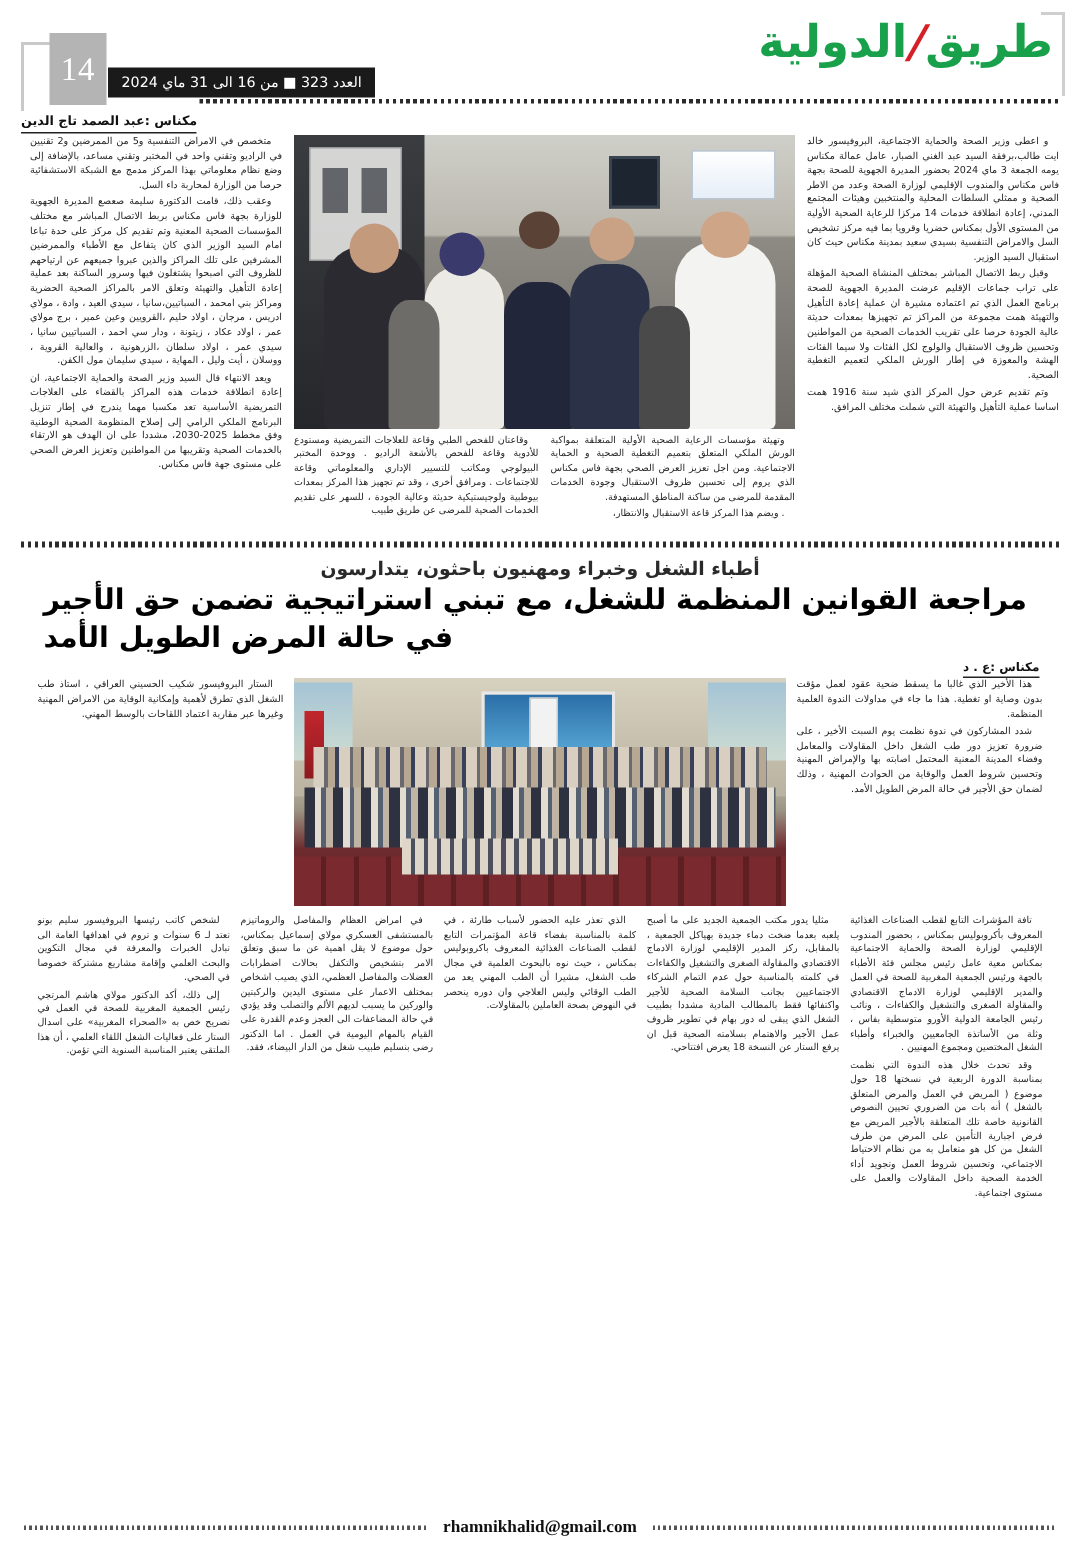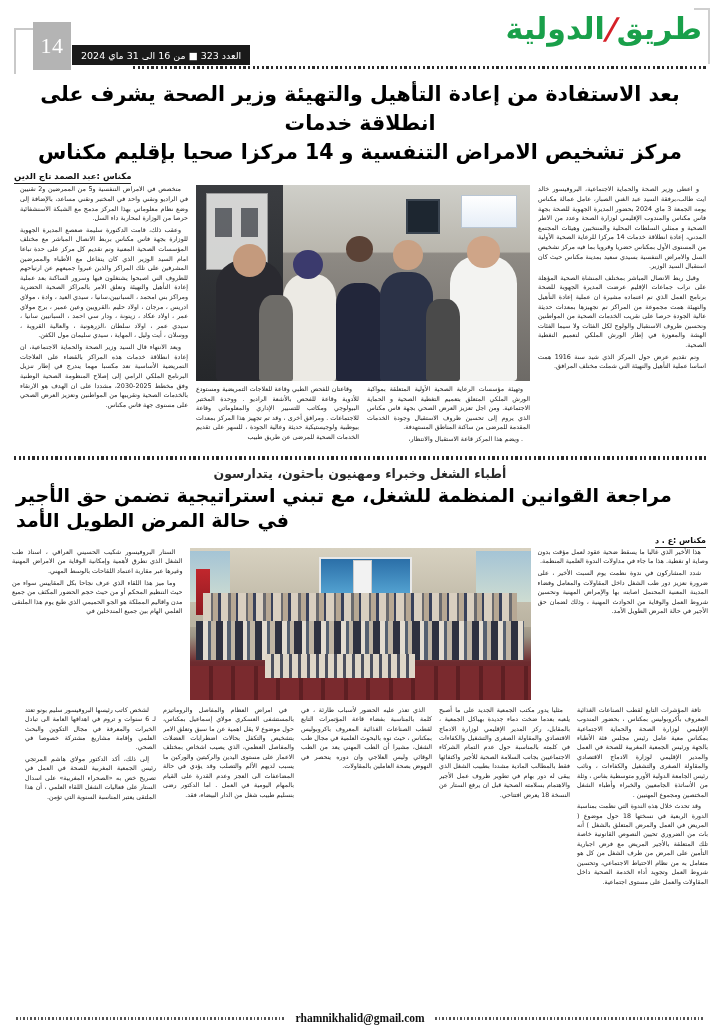--- a/index.html
+++ b/index.html
@@ -167,21 +167,21 @@
   .a1-caption-cols .col { width: 163px; height: 64px; font-size: 6.3px; }
 
   
   .divider-strip {
     margin: 6px 14px 0 14px;
     height: 4px;
     background-image: repeating-linear-gradient(to right, #2b2b2b 0, #2b2b2b 2.2px, transparent 2.2px, transparent 4.6px);
   }
 
   
-  .article-2 { position: relative; padding: 0 12px; }
+  .article-2 { position: relative; padding: 0 25px; }
   .kicker-2 {
     text-align: center;
     font-size: 12.5px;
     font-weight: bold;
     color: #2a2a2a;
     margin: 6px 0 2px 0;
   }
   .headline-2 {
     text-align: left;
     font-size: 19px;
@@ -326,24 +326,20 @@
     <div class="issue-strip">العدد 323 ■ من 16 الى 31 ماي  2024</div>
     <div class="dotted-rule"></div>
     <div class="logo-wrap">
       <div class="logo-frame"></div>
       <div class="logo-text"><span>طريق</span><span class="logo-slash">/</span><span>الدولية</span></div>
     </div>
   </div>
 
   <div class="article-1">
 
-    <div class="headline-main">
-      <div>بعد الاستفادة من إعادة التأهيل والتهيئة وزير الصحة يشرف على انطلاقة خدمات</div>
-      <div>مركز تشخيص الامراض التنفسية و 14 مركزا صحيا بإقليم مكناس</div>
-    </div>
 
     <div class="byline-1">
       <span class="u">مكناس :عبد الصمد تاج الدين</span>
     </div>
 
     <div class="a1-body">
 
       <div class="col a1-col-right">
         <p>و اعطى وزير الصحة والحماية الاجتماعية، البروفيسور خالد ايت طالب،برفقة السيد عبد الغني الصبار، عامل عمالة مكناس يومه الجمعة 3 ماي 2024 بحضور المديرة الجهوية للصحة بجهة فاس مكناس والمندوب الإقليمي لوزارة الصحة وعدد من الاطر الصحية و ممثلي السلطات المحلية والمنتخبين وهيئات المجتمع المدني، إعادة انطلاقة خدمات 14 مركزا للرعاية الصحية الأولية من المستوى الأول بمكناس حضريا وقرويا بما فيه مركز تشخيص السل والامراض التنفسية بسيدي سعيد بمدينة مكناس حيث كان استقبال السيد الوزير.</p>
         <p>وقبل ربط الاتصال المباشر بمختلف المنشاة الصحية المؤهلة على تراب جماعات الإقليم عرضت المديرة الجهوية للصحة برنامج العمل الذي تم اعتماده مشيرة ان عملية إعادة التأهيل والتهيئة همت مجموعة من المراكز تم تجهيزها بمعدات حديثة عالية الجودة حرصا على تقريب الخدمات الصحية من المواطنين وتحسين ظروف الاستقبال والولوج لكل الفئات ولا سيما الفئات الهشة والمعوزة في إطار الورش الملكي لتعميم التغطية الصحية.</p>
@@ -416,21 +412,20 @@
         <div class="p2-banner"></div>
         <div class="p2-flag"></div>
         <div class="p2-seats"></div>
         <div style="position:absolute;left:4%;top:30%;width:92%;height:22%;background:repeating-linear-gradient(to right,#d9cfc0 0 2.4%,#6a6a6e 2.4% 3.2%,#b7a894 3.2% 4.8%,#39415a 4.8% 5.6%);"></div>
         <div style="position:absolute;left:2%;top:48%;width:96%;height:26%;background:repeating-linear-gradient(to right,#2e3140 0 2.2%,#e3dcd0 2.2% 3.6%,#556070 3.6% 4.6%,#c0b5a4 4.6% 6%);"></div>
         <div style="position:absolute;left:22%;top:70%;width:44%;height:16%;background:repeating-linear-gradient(to right,#ded6c8 0 4%,#4b4f5e 4% 6%);"></div>
       </div>
 
       <div class="col a2-side-col-l">
         <p>الستار البروفيسور شكيب الحسيني العراقي ، استاذ طب الشغل الذي تطرق لأهمية وإمكانية الوقاية من الامراض المهنية وغيرها عبر مقاربة اعتماد اللقاحات بالوسط المهني.</p>
-        <p>وما ميز هذا اللقاء الذي عرف نجاحا بكل المقاييس سواء من حيث التنظيم المحكم أو من حيث حجم الحضور المكثف من جميع مدن واقاليم المملكة هو الجو الحميمي الذي طبع يوم هذا الملتقى العلمي الهام بين جميع المتدخلين في</p>
       </div>
     </div>
 
     <div class="a2-cols">
       <div class="col">
         <p>تافة المؤشرات التابع لقطب الصناعات الغذائية المعروف بأكروبوليس بمكناس ، بحضور المندوب الإقليمي لوزارة الصحة والحماية الاجتماعية بمكناس معية عامل رئيس مجلس فئة الأطباء بالجهة ورئيس الجمعية المغربية للصحة في العمل والمدير الإقليمي لوزارة الادماج الاقتصادي والمقاولة الصغرى والتشغيل والكفاءات ، ونائب رئيس الجامعة الدولية الأورو متوسطية بفاس ، وثلة من الأساتذة الجامعيين والخبراء وأطباء الشغل المختصين ومجموع المهنيين .</p>
         <p>وقد تحدث خلال هذه الندوة التي نظمت بمناسبة الدورة الربعية في نسختها 18 حول موضوع ( المريض في العمل والمرض المتعلق بالشغل ) أنه بات من الضروري تحيين النصوص القانونية خاصة تلك المتعلقة بالأجير المريض مع فرض اجبارية التأمين على المرض من طرف الشغل من كل هو متعامل به من نظام الاحتياط الاجتماعي، وتحسين شروط العمل وتجويد أداء الخدمة الصحية داخل المقاولات والعمل على مستوى اجتماعية.</p>
       </div>
       <div class="col">
         <p>مثليا يدور مكتب الجمعية الجديد على ما أصبح يلعبه بعدما ضخت دماء جديدة بهياكل الجمعية ، بالمقابل، ركز المدير الإقليمي لوزارة الادماج الاقتصادي والمقاولة الصغرى والتشغيل والكفاءات في كلمته بالمناسبة حول عدم التمام الشركاء الاجتماعيين بجانب السلامة الصحية للأجير واكتفائها فقط بالمطالب المادية مشددا بطبيب الشغل الذي يبقى له دور بهام في تطوير ظروف عمل الأجير والاهتمام بسلامته الصحية قبل ان يرفع الستار عن النسخة 18 يعرض افتتاحي.</p>

